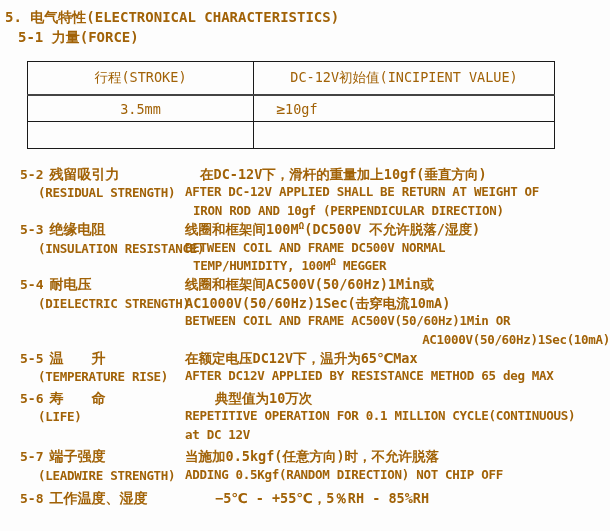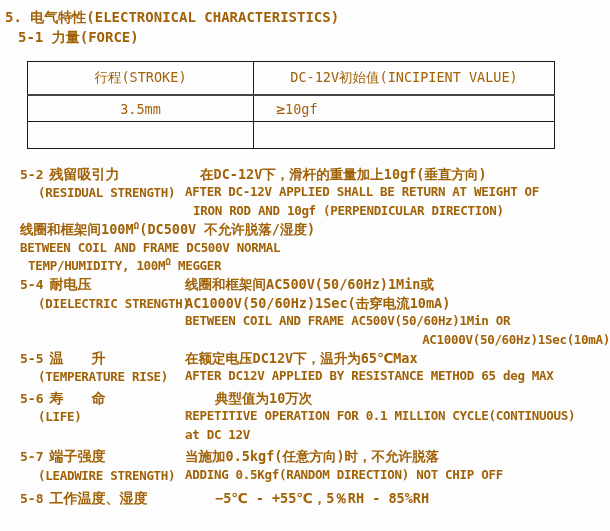--- a/index.html
+++ b/index.html
@@ -122,20 +122,24 @@
         <div class="lab2">(RESIDUAL STRENGTH)</div>
       </div>
       <div class="desc-col">
         <div class="line zh ind-a">在DC-12V下，滑杆的重量加上10gf(垂直方向)</div>
         <div class="line en">AFTER DC-12V APPLIED SHALL BE RETURN AT WEIGHT OF</div>
         <div class="line en ind-b">IRON ROD AND 10gf (PERPENDICULAR DIRECTION)</div>
       </div>
     </div>
 
     <div class="section">
+      <div class="label-col">
+        <div class="lab1"><span class="num">5-3</span><span>绝缘电阻</span></div>
+        <div class="lab2">(INSULATION RESISTANCE)</div>
+      </div>
       <div class="desc-col">
         <div class="line zh"><span>线圈和框架间100M</span><sup class="ohm">Ω</sup><span>(DC500V 不允许脱落/湿度)</span></div>
         <div class="line en">BETWEEN COIL AND FRAME DC500V NORMAL</div>
         <div class="line en ind-b"><span>TEMP/HUMIDITY, 100M</span><sup class="ohm">Ω</sup><span> MEGGER</span></div>
       </div>
     </div>
 
     <div class="section">
       <div class="label-col">
         <div class="lab1"><span class="num">5-4</span><span>耐电压</span></div>

